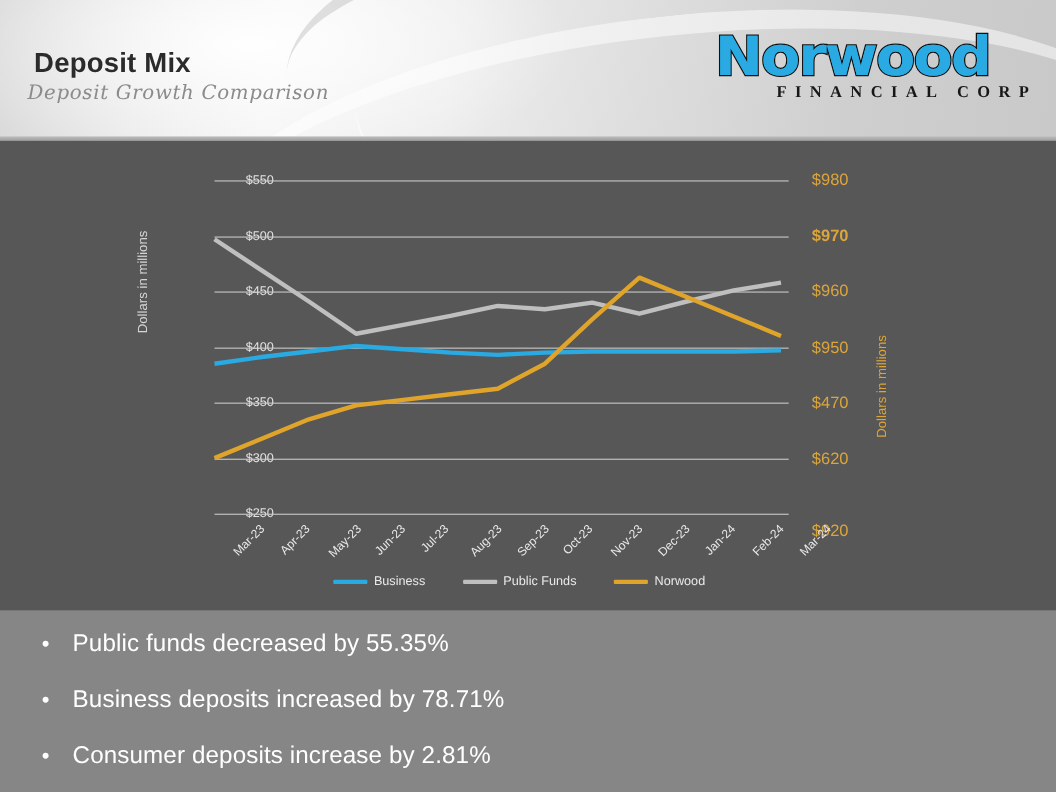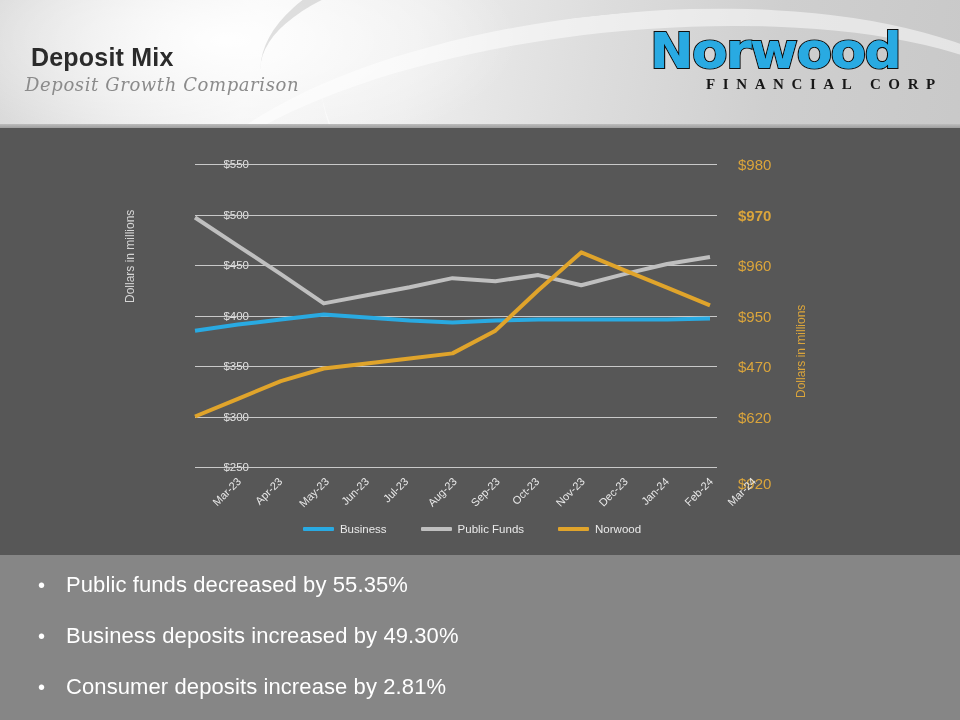--- a/index.html
+++ b/index.html
@@ -360,21 +360,21 @@
   </div>
 
   <div id="bullets-area">
     <div id="bullets-host">
         <div class="bullet-row" style="top: 17px;">
           <span class="bullet-dot">•</span>
           <span class="bullet-text">Public funds decreased by 55.35%</span>
         </div>
         <div class="bullet-row" style="top: 68px;">
           <span class="bullet-dot">•</span>
-          <span class="bullet-text">Business deposits increased by 49.30%</span>
+          <span class="bullet-text">Business deposits increased by 78.71%</span>
         </div>
         <div class="bullet-row" style="top: 119px;">
           <span class="bullet-dot">•</span>
           <span class="bullet-text">Consumer deposits increase by 2.81%</span>
         </div>
       </div>
   </div>
 
 </div>
 

